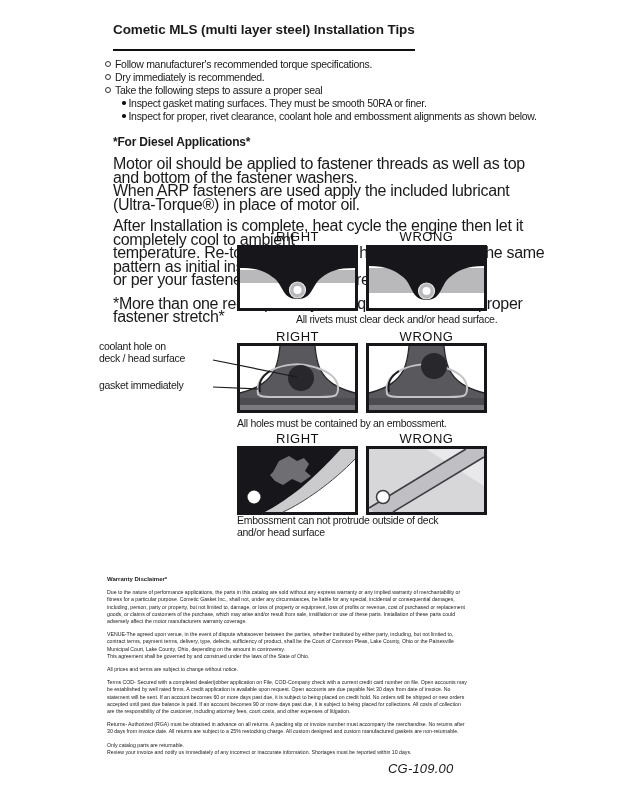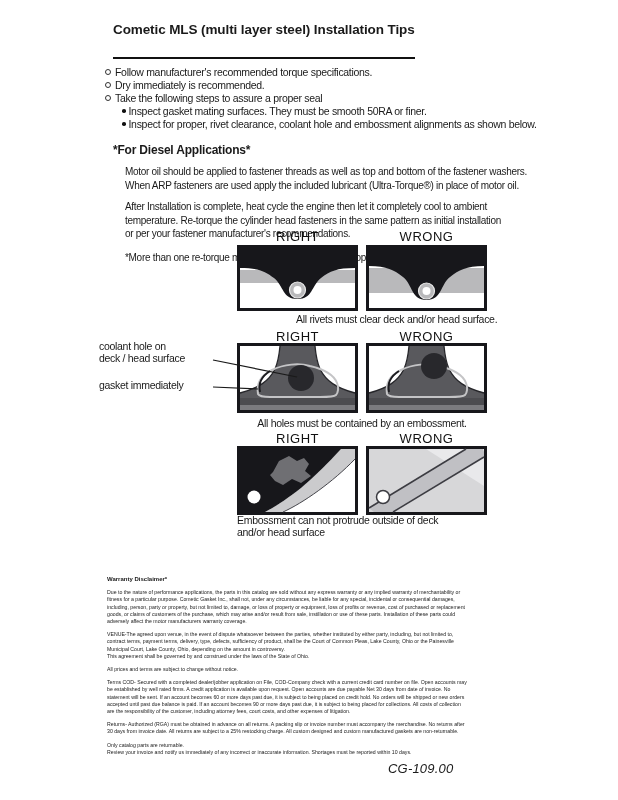--- a/index.html
+++ b/index.html
@@ -7,47 +7,47 @@
     width:618px; height:800px; background:#ffffff; overflow:hidden;
     font-family:"Liberation Sans", sans-serif; color:#1a1a1a; position:relative;
   }
   .page { position:absolute; inset:0; background:#fff; }
 
   
   .content { position:absolute; left:105px; top:20px; width:480px; }
   .doc-title {
     margin-left:8px; display:inline-block;
     font-size:13.5px; font-weight:bold; letter-spacing:-0.1px;
-    border-bottom:2px solid #111; padding-bottom:20px;
+    border-bottom:2px solid #111; padding-bottom:12px;
   }
   .tips { margin-top:7px; font-size:10.5px; letter-spacing:-0.3px; line-height:13px; }
   .tip-row { display:flex; align-items:baseline; }
   .ring {
     width:4px; height:4px; border:1px solid #333; border-radius:50%;
     margin:0 4px 1px 0; flex:0 0 auto; align-self:center;
   }
   .sub-tips { margin-left:16px; }
   .dot {
     width:3.5px; height:3.5px; background:#111; border-radius:50%;
     margin:0 3px 1px 1px; flex:0 0 auto; align-self:center;
   }
   .diesel-heading { margin:12px 0 0 8px; font-size:12px; font-weight:bold; letter-spacing:-0.2px; }
   .para {
-    margin:8px 0 0 20px; font-size:10px; letter-spacing:-0.3px;
+    margin:8px 0 0 8px; font-size:16px; letter-spacing:-0.3px;
     line-height:13.5px; white-space:pre-line; width:440px;
   }
   .note { margin-top:10px; }
 
   
   .figures { position:absolute; left:0; top:228px; width:618px; height:320px; }
   .figures * { box-sizing:border-box; }
   .abs { position:absolute; }
   .fig-label { width:121px; text-align:center; font-size:13px; letter-spacing:0.5px; color:#111; }
   .fig-caption { font-size:10.5px; letter-spacing:-0.3px; line-height:12px; white-space:pre-line; }
-  .fig-caption.centered { width:250px; text-align:center; }
+  .fig-caption.centered { width:250px; }
   .annot {
     width:112px; text-align:left; font-size:10.5px; letter-spacing:-0.3px;
     line-height:12px; white-space:pre-line;
   }
   svg.diagram { display:block; }
   .leader-overlay { left:0; top:0; pointer-events:none; }
 
   
   .fineprint { position:absolute; left:107px; top:576px; width:438px; }
   .fineprint-heading { font-size:6px; font-weight:bold; line-height:7.2px; }

